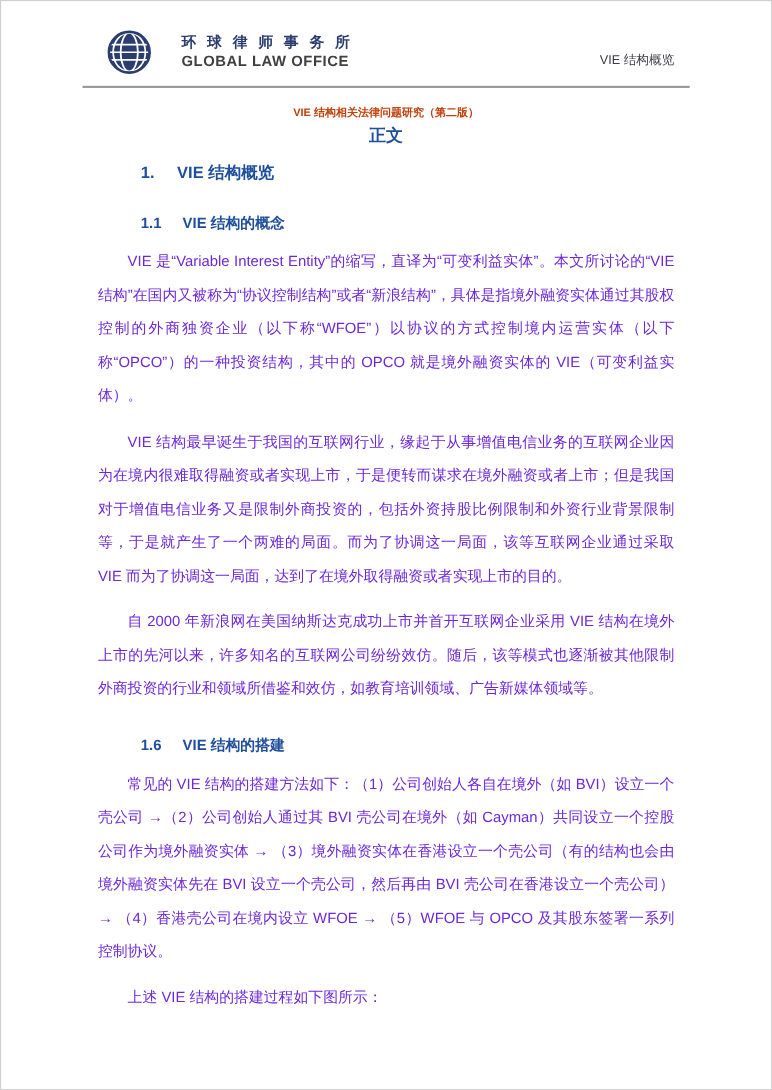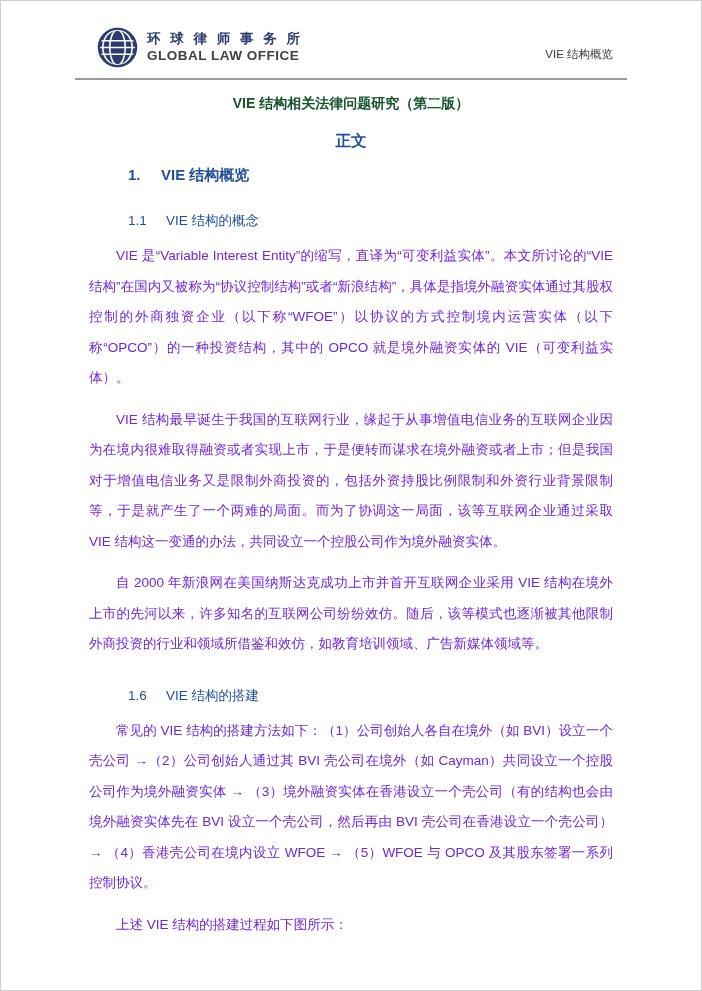--- a/index.html
+++ b/index.html
@@ -16,50 +16,50 @@
     display: flex; flex-direction: column;
     overflow: hidden;
   }
   
   .header {
     margin: 26px 74px 0 74px;
     padding: 0 14px 10px 22px;
     border-bottom: 2px solid #9a9a9a;
     display: flex; align-items: center; justify-content: space-between;
   }
-  .logo { display: flex; align-items: center; gap: 9px; }
+  .logo { display: flex; align-items: center; gap: 27px; }
   .logo-icon { width: 41px; height: 41px; flex: 0 0 auto; }
   .logo-text { display: flex; flex-direction: column; line-height: 1.25; }
   .logo-cn {
     color: #2b3c6f; font-size: 13.5px; font-weight: 600;
     letter-spacing: 3px; white-space: nowrap;
   }
   .logo-en {
     color: #404040; font-size: 13.5px; font-weight: 600;
     letter-spacing: 0.5px; white-space: nowrap;
   }
   .running-title { color: #3a3a42; font-size: 11.5px; padding-top: 14px; }
   
   .main { padding: 0 88px; }
   .doc-title {
     margin-top: 15px; text-align: center;
-    color: #14532d; font-size: 14px; font-weight: 700;
+    color: #c2410c; font-size: 10px; font-weight: 700;
   }
   .doc-subtitle {
-    margin-top: 18px; text-align: center;
+    margin-top: 4px; text-align: center;
     color: #1f4e9c; font-size: 15.5px; font-weight: 700;
   }
   .sec-h1 {
     margin-top: 14px; padding-left: 39px;
     color: #1f4e9c; font-size: 15px; font-weight: 700;
   }
   .sec-h1 .sec-num { display: inline-block; width: 33px; }
   .sec-h2 {
     margin-top: 27px; padding-left: 39px;
-    color: #1f4e9c; font-size: 13.5px; font-weight: 400;
+    color: #1f4e9c; font-size: 13.5px; font-weight: 700;
   }
   .sec-h2 .sec-num { display: inline-block; width: 38px; }
   .body-p {
     margin-top: 11px;
     color: #6d28d9; font-size: 13.5px; line-height: 30.5px;
     text-align: justify; text-indent: 2em;
   }
 </style>
 </head>
 <body>
@@ -93,21 +93,21 @@
 
     <div class="sec-h1">
       <span class="sec-num">1.</span><span>VIE 结构概览</span>
     </div>
 
     <div class="sec-h2">
       <span class="sec-num">1.1</span><span>VIE 结构的概念</span>
     </div>
 
     <p class="body-p">VIE 是“Variable Interest Entity”的缩写，直译为“可变利益实体”。本文所讨论的“VIE 结构”在国内又被称为“协议控制结构”或者“新浪结构”，具体是指境外融资实体通过其股权控制的外商独资企业（以下称“WFOE”）以协议的方式控制境内运营实体（以下称“OPCO”）的一种投资结构，其中的 OPCO 就是境外融资实体的 VIE（可变利益实体）。</p>
-    <p class="body-p">VIE 结构最早诞生于我国的互联网行业，缘起于从事增值电信业务的互联网企业因为在境内很难取得融资或者实现上市，于是便转而谋求在境外融资或者上市；但是我国对于增值电信业务又是限制外商投资的，包括外资持股比例限制和外资行业背景限制等，于是就产生了一个两难的局面。而为了协调这一局面，该等互联网企业通过采取 VIE 结构这一变通的办法，共同设立一个控股公司作为境外融资实体。</p>
+    <p class="body-p">VIE 结构最早诞生于我国的互联网行业，缘起于从事增值电信业务的互联网企业因为在境内很难取得融资或者实现上市，于是便转而谋求在境外融资或者上市；但是我国对于增值电信业务又是限制外商投资的，包括外资持股比例限制和外资行业背景限制等，于是就产生了一个两难的局面。而为了协调这一局面，该等互联网企业通过采取 VIE 而为了协调这一局面，达到了在境外取得融资或者实现上市的目的。</p>
     <p class="body-p">自 2000 年新浪网在美国纳斯达克成功上市并首开互联网企业采用 VIE 结构在境外上市的先河以来，许多知名的互联网公司纷纷效仿。随后，该等模式也逐渐被其他限制外商投资的行业和领域所借鉴和效仿，如教育培训领域、广告新媒体领域等。</p>
 
     <div class="sec-h2">
       <span class="sec-num">1.6</span><span>VIE 结构的搭建</span>
     </div>
 
     <p class="body-p">常见的 VIE 结构的搭建方法如下：（1）公司创始人各自在境外（如 BVI）设立一个壳公司 →（2）公司创始人通过其 BVI 壳公司在境外（如 Cayman）共同设立一个控股公司作为境外融资实体 → （3）境外融资实体在香港设立一个壳公司（有的结构也会由境外融资实体先在 BVI 设立一个壳公司，然后再由 BVI 壳公司在香港设立一个壳公司）→ （4）香港壳公司在境内设立 WFOE → （5）WFOE 与 OPCO 及其股东签署一系列控制协议。</p>
     <p class="body-p">上述 VIE 结构的搭建过程如下图所示：</p>
   </div>
 

